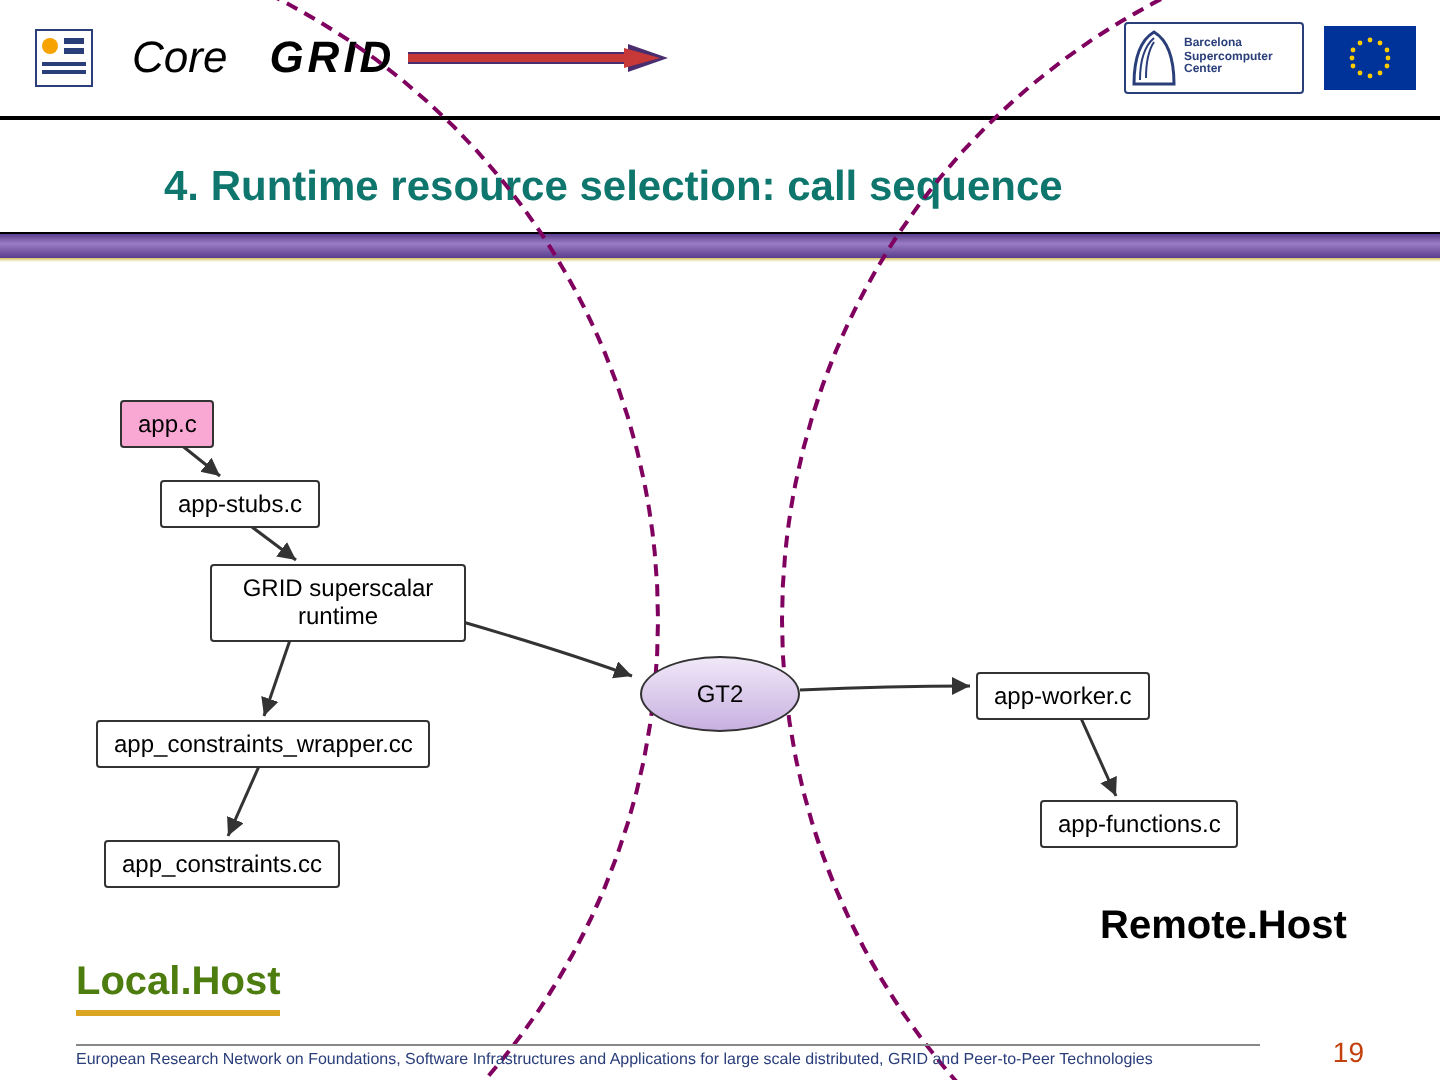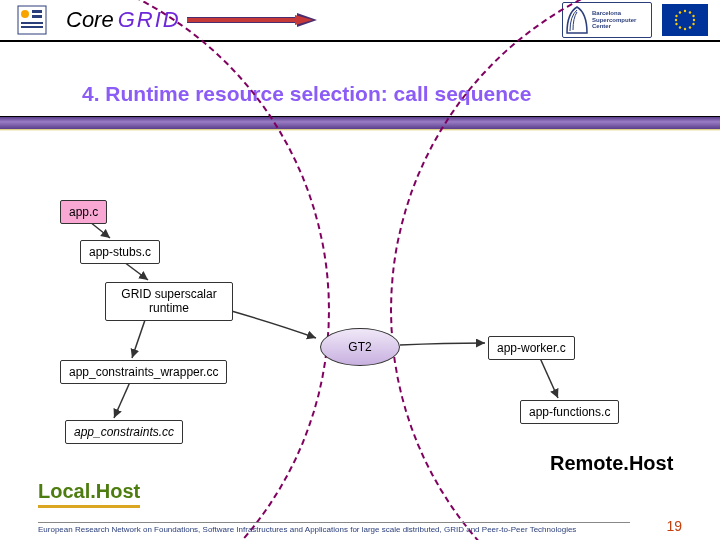--- a/index.html
+++ b/index.html
@@ -1,45 +1,45 @@
 <!DOCTYPE html>
 <html><head>
 <meta charset="utf-8">
 <style>
   * { margin: 0; padding: 0; box-sizing: border-box; }
   body { width: 720px; height: 540px; background: #fff; font-family: Arial, sans-serif; position: relative; overflow: hidden; }
-  .header { height: 42px; background: #fff; border-bottom: 2px solid #000; display: flex; align-items: center; padding: 0 10px; position: relative; }
+  .header { height: 60px; background: #fff; border-bottom: 2px solid #000; display: flex; align-items: center; padding: 0 10px; position: relative; }
   .logo-info { width: 44px; height: 44px; display: flex; align-items: center; justify-content: center; flex-direction: column; }
   .logo-info svg { width: 36px; height: 36px; }
   .logo-core { margin-left: 12px; display: flex; align-items: center; font-size: 22px; font-style: italic; }
   .logo-core .c1 { color: #000; font-weight: 300; font-style: italic; }
-  .logo-core .c2 { color: #6d28d9; font-weight: normal; margin-left: 4px; letter-spacing: 2px; }
+  .logo-core .c2 { color: #000000; font-weight: bold; margin-left: 21px; letter-spacing: 2px; }
   .logo-arrow { width: 130px; height: 14px; margin-left: 6px; }
   .logo-bsc { margin-left: auto; margin-right: 10px; width: 90px; height: 36px; border: 1px solid #2a3e7a; border-radius: 2px; display: flex; align-items: center; padding: 2px; }
   .logo-bsc svg { width: 24px; height: 30px; }
   .logo-bsc-text { font-size: 6px; color: #2a3e7a; line-height: 1.1; font-weight: bold; margin-left: 3px; }
   .logo-eu { width: 46px; height: 32px; background: #003399; display: flex; align-items: center; justify-content: center; margin-right: 2px; }
   .logo-eu svg { width: 40px; height: 28px; }
   .title-bar { position: absolute; top: 82px; left: 0; right: 0; height: 36px; }
-  .title-text { font-size: 21px; font-weight: bold; color: #8b5cf6; text-align: left; padding-left: 82px; }
+  .title-text { font-size: 21px; font-weight: bold; color: #0f766e; text-align: left; padding-left: 82px; }
   .purple-bar { position: absolute; top: 116px; left: 0; right: 0; height: 14px; background: linear-gradient(to bottom, #5a3d8c 0%, #9a7cc4 40%, #5a3d8c 100%); border-top: 1px solid #000; border-bottom: 1px solid #000; }
   .thin-yellow { position: absolute; top: 129px; left: 0; right: 0; height: 2px; background: linear-gradient(to bottom, #d4c060, #fff); }
   .diagram { position: absolute; top: 130px; left: 0; right: 0; height: 360px; }
   .curve { position: absolute; border: 2px dashed #800060; border-radius: 50%; }
   .curve-left { width: 700px; height: 700px; left: -370px; top: -170px; }
   .curve-right { width: 700px; height: 700px; left: 390px; top: -170px; }
   .box { position: absolute; border: 1px solid #333; border-radius: 2px; background: #fff; font-size: 12px; padding: 4px 8px; text-align: center; }
   .box-app { left: 60px; top: 70px; background: #f9a8d4; }
   .box-stubs { left: 80px; top: 110px; }
   .box-runtime { left: 105px; top: 152px; width: 128px; line-height: 1.2; }
   .box-gt2 { left: 320px; top: 198px; width: 80px; height: 38px; border-radius: 50%; background: linear-gradient(to bottom, #f0e8f8, #c8b0e0); display:flex; align-items:center; justify-content:center; }
-  .box-wrapper { left: 60px; top: 230px; }
+  .box-wrapper { left: 48px; top: 230px; }
   .box-worker { left: 488px; top: 206px; }
   .box-functions { left: 520px; top: 270px; background: #fff; }
-  .box-constraints { left: 65px; top: 290px; font-style: italic; }
+  .box-constraints { left: 52px; top: 290px; }
   .arrow { position: absolute; }
   .local-host { position: absolute; left: 38px; top: 480px; font-size: 20px; font-weight: bold; color: #4d7c0f; border-bottom: 3px solid #daa520; padding-bottom: 2px; }
   .remote-host { position: absolute; left: 550px; top: 452px; font-size: 20px; font-weight: bold; color: #000; }
   .footer { position: absolute; bottom: 6px; left: 0; right: 0; display: flex; align-items: flex-end; padding: 0 38px; }
   .footer-line { flex: 1; font-size: 8px; color: #2a3e7a; border-top: 1px solid #888; padding-top: 2px; }
   .page-num { font-size: 14px; color: #c2410c; margin-left: 36px; }
 </style>
 </head>
 <body>
 

